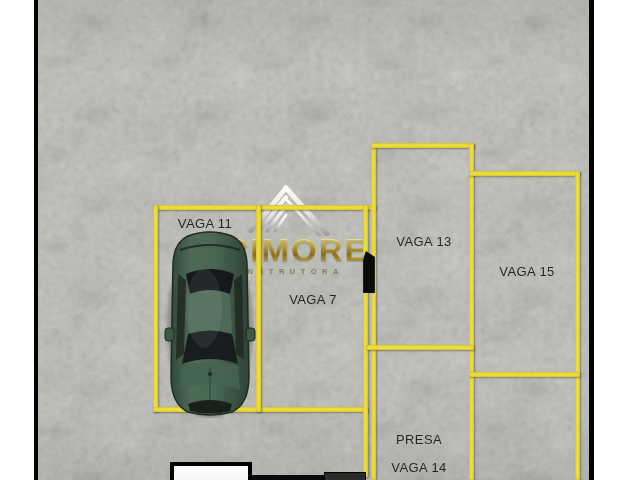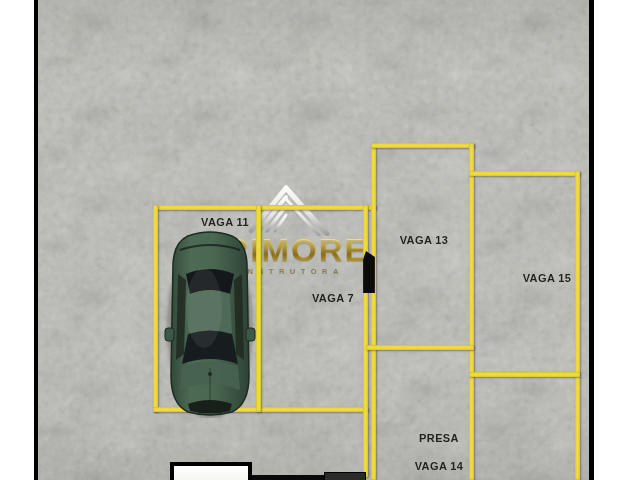--- a/index.html
+++ b/index.html
@@ -17,22 +17,22 @@
       radial-gradient(30px 22px at 88px 76px, rgba(255,255,255,0.12), transparent 70%),
       radial-gradient(18px 26px at 40px 45px, rgba(70,70,64,0.08), transparent 70%);
     background-size:110px 92px;}
   .vignette{position:absolute;left:0;top:0;width:100%;height:100%;
     background:linear-gradient(180deg, rgba(0,0,0,0.05) 0%, rgba(0,0,0,0) 12%, rgba(0,0,0,0) 82%, rgba(0,0,0,0.06) 100%);}
 
   
   .yl{position:absolute;background:#efdd3b;box-shadow:1px 1px 2px rgba(50,48,18,0.45), inset 0 0 2px #a5932a;}
 
   
-  .space-label{position:absolute;transform:translateX(-50%);font-size:11px;font-weight:bold;
-    color:#222220;letter-spacing:0.4px;white-space:nowrap;text-shadow:0 0 1px rgba(255,255,255,0.25);margin-left:20px;}
+  .space-label{position:absolute;transform:translateX(-50%);font-size:13px;font-weight:normal;
+    color:#222220;letter-spacing:0.4px;white-space:nowrap;text-shadow:0 0 1px rgba(255,255,255,0.25);}
 
   
   .watermark{position:absolute;left:192px;top:184px;width:185px;text-align:center;pointer-events:none;}
   .wm-icon{display:block;margin:0 auto;}
   .wm-brand{display:block;font-size:33px;font-weight:bold;letter-spacing:2px;line-height:30px;
     transform:scaleY(0.95);color:#c9a62e;
     background:linear-gradient(180deg,#f9ecab 0%, #e3c558 30%, #a8851f 62%, #d3b149 85%, #8a6d18 100%);
     -webkit-background-clip:text;background-clip:text;-webkit-text-fill-color:transparent;
     text-shadow:0 1px 1px rgba(0,0,0,0.18);}
   .wm-sub{display:block;margin-top:1px;font-size:7.5px;font-weight:bold;letter-spacing:5.5px;
@@ -158,18 +158,18 @@
   </svg>
 
   <div class="door"></div>
 
   <div class="stair-box"></div>
   <div class="black-bar"></div>
   <div class="dark-block"></div>
 
   <span class="space-label" style="left:205px;top:216px;">VAGA 11</span>
   <span class="space-label" style="left:313px;top:292px;">VAGA 7</span>
-  <span class="space-label" style="left:404px;top:234px;">VAGA 13</span>
+  <span class="space-label" style="left:424px;top:234px;">VAGA 13</span>
   <span class="space-label" style="left:419px;top:460px;">VAGA 14</span>
   <span class="space-label" style="left:419px;top:432px;">PRESA</span>
-  <span class="space-label" style="left:527px;top:272px;">VAGA 15</span>
+  <span class="space-label" style="left:527px;top:264px;">VAGA 15</span>
 
 </div>
 
 </body></html>

